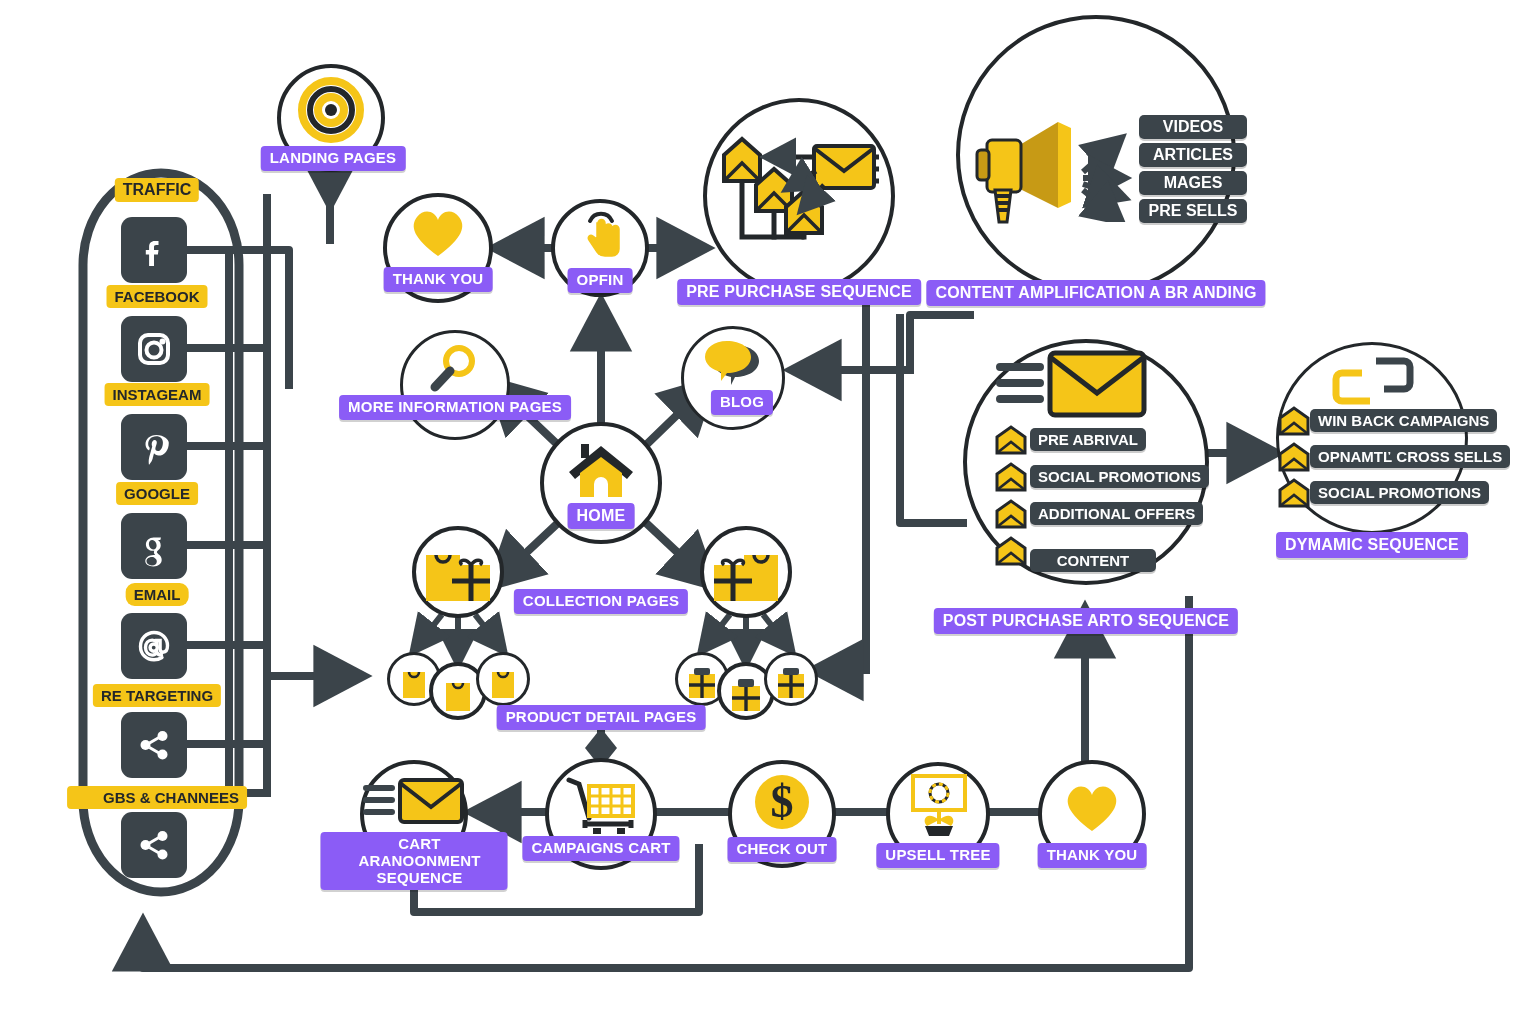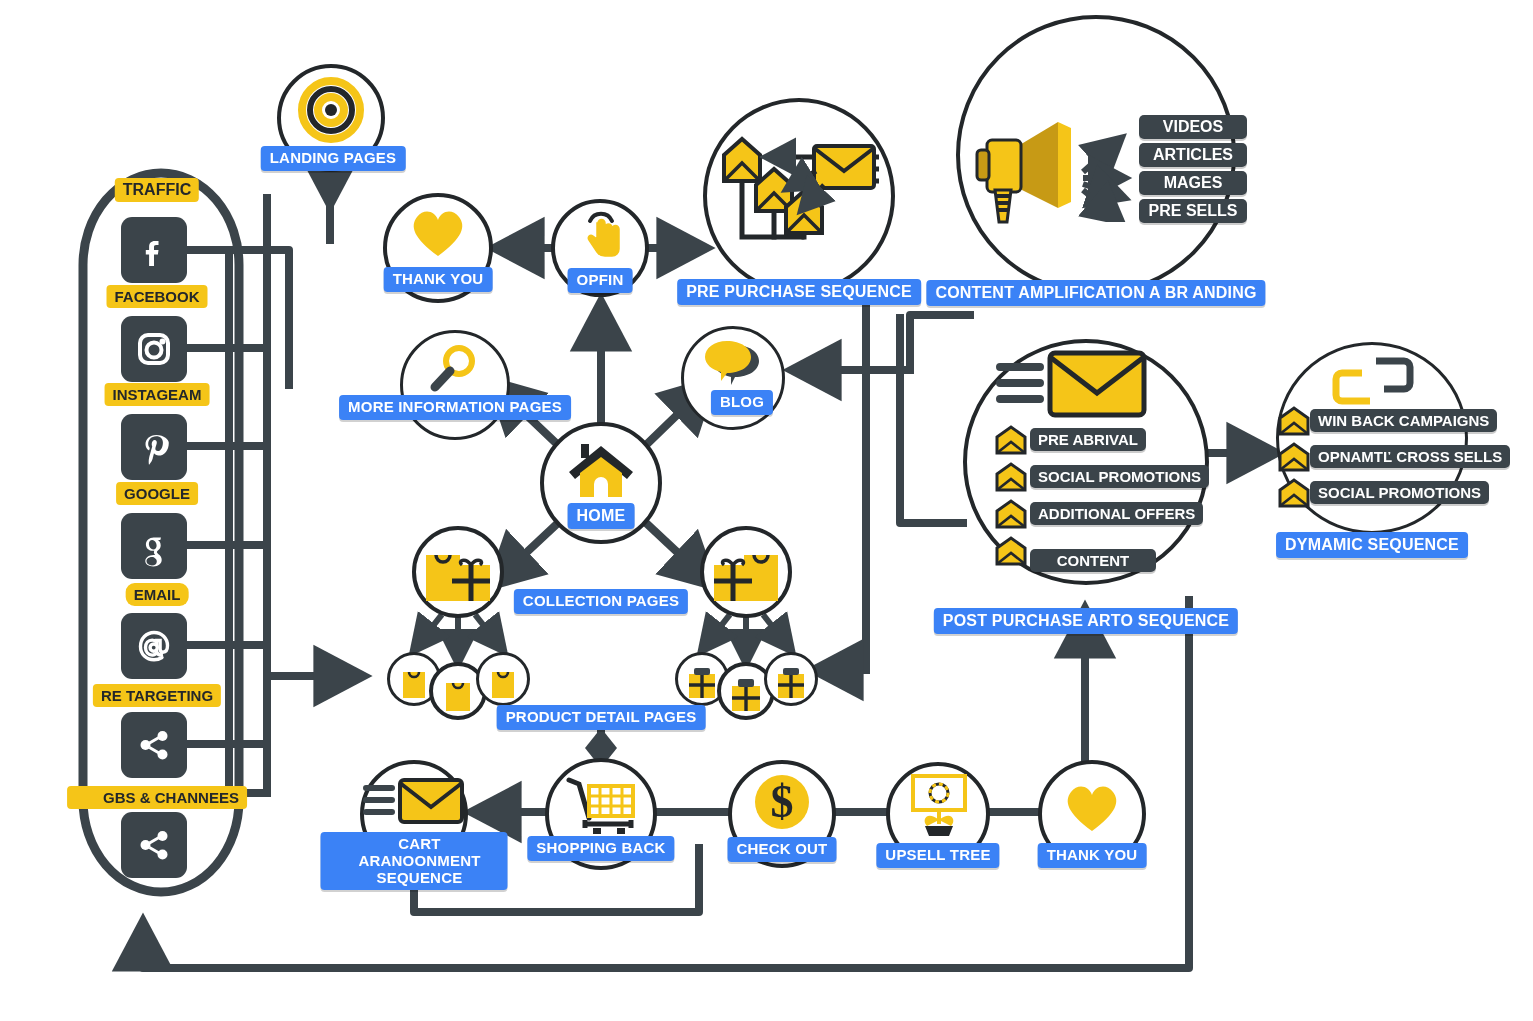--- a/index.html
+++ b/index.html
@@ -1,21 +1,21 @@
 <!DOCTYPE html>
 <html><head>
 <meta charset="utf-8">
 <title>Marketing Funnel Flow Diagram</title>
 <style>
   html,body{margin:0;padding:0;background:#ffffff;}
   body{font-family:"Liberation Sans", sans-serif;}
   #stage{position:relative;width:1533px;height:1021px;background:#fff;overflow:hidden;}
   svg.layer{position:absolute;left:0;top:0;width:1533px;height:1021px;}
   .lbl{
-    position:absolute;background:#3b82f6;color:#fff;
+    position:absolute;background:#8b5cf6;color:#fff;
     font-family:"Liberation Sans", sans-serif;font-weight:bold;
     letter-spacing:.2px;text-align:center;border-radius:4px;
     padding:4px 9px;white-space:nowrap;line-height:1.12;
     box-shadow:0 2px 0 rgba(0,0,0,.18);
     transform:translate(-50%,0);
   }
   .lbl.wrap{white-space:normal;padding-left:20px;}
   .ylbl{
     position:absolute;background:#F5C518;color:#23272A;
     font-family:"Liberation Sans", sans-serif;font-weight:bold;
@@ -418,21 +418,21 @@
   <div class="ring" style="left:601px;top:814px;width:112px;height:112px;"></div>
   <svg class="icon" style="left:601px;top:806px;" width="76" height="64" viewBox="0 0 76 64">
     <path d="M6 6 L16 10 L26 44" fill="none" stroke="#23272A" stroke-width="5" stroke-linecap="round"></path>
     <rect x="26" y="12" width="44" height="30" fill="none" stroke="#F5C518" stroke-width="4"></rect>
     <path d="M26 22 h44 M26 32 h44 M37 12 v30 M48 12 v30 M59 12 v30" stroke="#F5C518" stroke-width="3"></path>
     <path d="M22 50 L68 50" stroke="#23272A" stroke-width="5"></path>
     <path d="M22 46 L22 54 M68 46 L68 54" stroke="#23272A" stroke-width="5"></path>
     <rect x="30" y="54" width="8" height="6" fill="#23272A"></rect>
       <rect x="54" y="54" width="8" height="6" fill="#23272A"></rect>
   </svg>
-  <div class="lbl" style="left:601px;top:836px;font-size:15px;">SHOPPING BACK</div>
+  <div class="lbl" style="left:601px;top:836px;font-size:15px;">CAMPAIGNS CART</div>
 
   
   <div class="ring" style="left:782px;top:814px;width:108px;height:108px;"></div>
   <svg class="icon" style="left:782px;top:802px;" width="62" height="62" viewBox="0 0 62 62">
     <circle cx="31" cy="31" r="27" fill="#F5C518"></circle>
     <text x="31" y="46" text-anchor="middle" font-family="Liberation Serif, serif" font-size="46" font-weight="bold" fill="#23272A">$</text>
   </svg>
   <div class="lbl" style="left:782px;top:837px;font-size:15px;">CHECK OUT</div>
 
   

